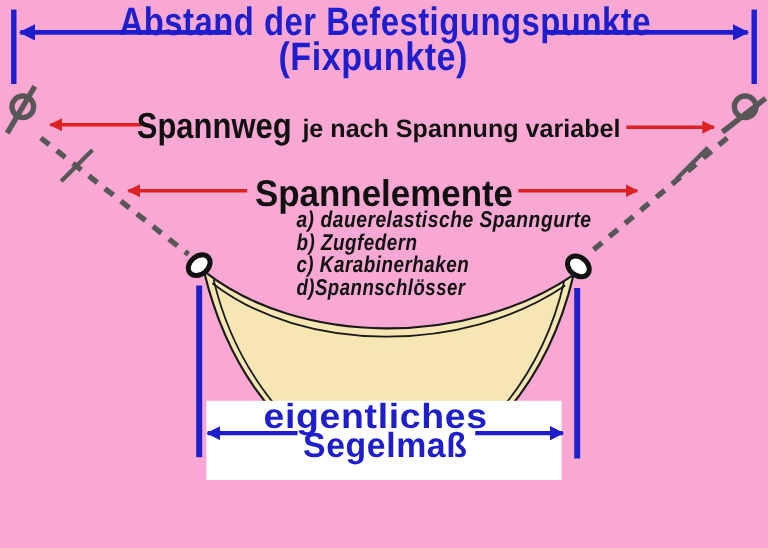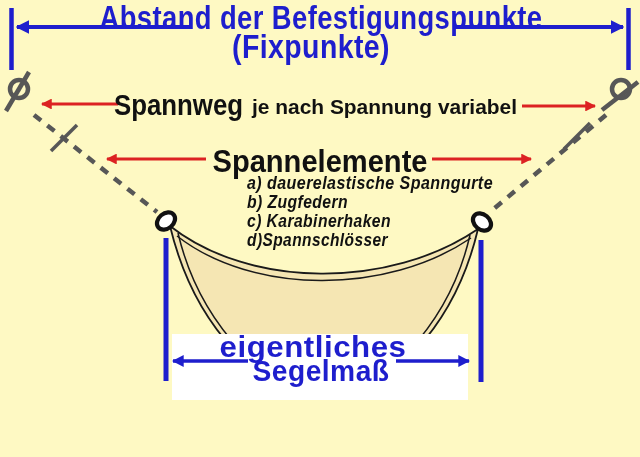--- a/index.html
+++ b/index.html
@@ -1,19 +1,19 @@
 <!DOCTYPE html>
 <html><head>
 <meta charset="utf-8">
 <style>
   html,body{margin:0;padding:0;background:#ffffff;}
   .canvas{
     position:relative;
     width:640px;height:457px;
-    background:#fef9c3;
+    background:#f9a8d4;
     font-family:"Liberation Sans",sans-serif;
     overflow:hidden;
   }
   svg{display:block;}
   text{
     font-family:"Liberation Sans",sans-serif;
     font-weight:bold;
   }
   .t-title{font-size:33px;letter-spacing:0.5px;}
   .t-big{font-size:30px;}

